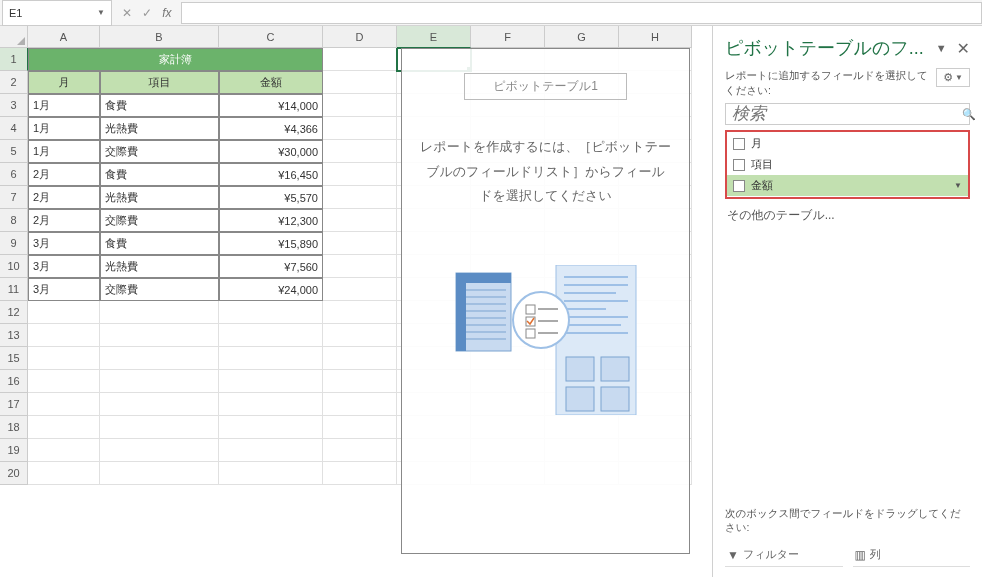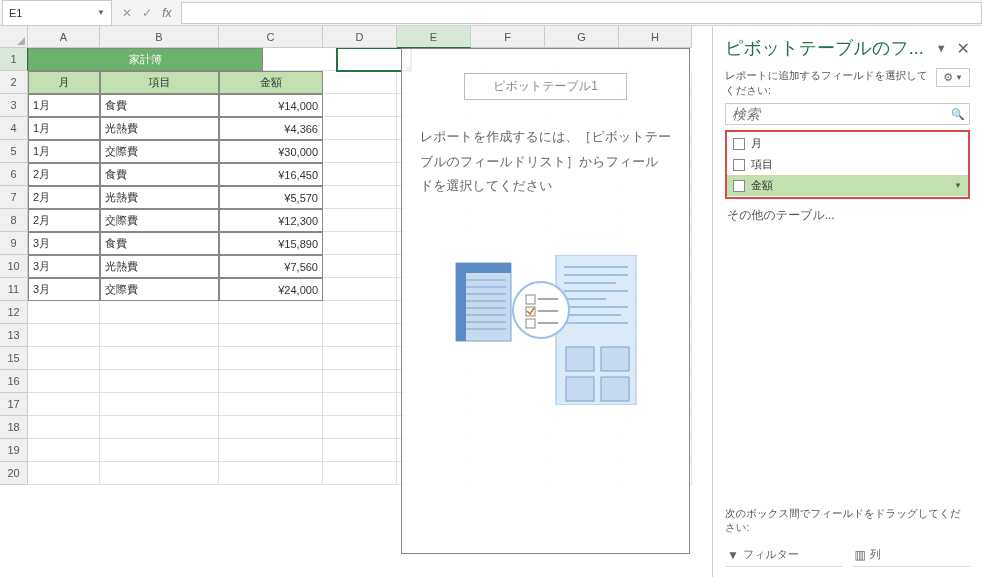--- a/index.html
+++ b/index.html
@@ -28,34 +28,34 @@
 .row-hdr.active{background:#d8e8d8;border-right:1px solid #217346}
 .cell{border-right:1px solid #e0e0e0;border-bottom:1px solid #e0e0e0;display:flex;align-items:center;padding:0 4px;background:#fff;overflow:hidden;white-space:nowrap}
 .cell.title-merge{background:#6bb36b;color:#fff;justify-content:center;border:1px solid #888}
 .cell.th{background:#c2e0b0;justify-content:center;border:1px solid #888}
 .cell.data{border:1px solid #888}
 .cell.num{justify-content:flex-end}
 .cell.active{outline:2px solid #217346;outline-offset:-1px;position:relative}
 .cell.active::after{content:"";position:absolute;right:-3px;bottom:-3px;width:6px;height:6px;background:#217346}
 
 .pivot-placeholder{position:absolute;left:401px;top:22px;width:289px;height:506px;border:1px solid #888;display:flex;flex-direction:column;align-items:center;padding:24px 18px;background:rgba(255,255,255,0.9)}
-.pivot-title-box{border:1px solid #bbb;padding:4px 28px;color:#888;font-size:12px;margin-bottom:25px}
-.pivot-msg{color:#666;font-size:13px;line-height:1.9;margin-bottom:56px}
+.pivot-title-box{border:1px solid #bbb;padding:4px 28px;color:#888;font-size:12px;margin-bottom:35px}
+.pivot-msg{text-align:center;color:#666;font-size:13px;line-height:1.9;margin-bottom:56px}
 .pivot-illus{width:200px;height:150px;position:relative}
 
 .pane{width:270px;border-left:1px solid #d0d0d0;background:#fff;display:flex;flex-direction:column;padding:10px 12px}
 .pane-hdr{display:flex;align-items:center;margin-bottom:8px}
 .pane-title{flex:1;font-size:18px;color:#217346}
 .pane-dd{font-size:11px;color:#666;margin-right:10px}
 .pane-close{font-size:16px;color:#666;cursor:pointer}
 .pane-sub{display:flex;align-items:flex-start;gap:6px;margin-bottom:6px}
 .pane-sub-text{flex:1;font-size:10.5px;color:#555;line-height:1.4}
 .gear-btn{border:1px solid #ccc;padding:2px 6px;display:flex;align-items:center;gap:2px;color:#666;font-size:11px}
 .search-wrap{display:flex;border:1px solid #ccc;height:22px;margin-bottom:5px}
-.search-in{flex:1;border:none;padding:0 6px;font-size:14px;outline:none;font-style:italic;color:#999}
+.search-in{flex:1;border:none;padding:0 6px;font-size:17px;outline:none;font-style:italic;color:#999}
 .search-ico{width:22px;display:flex;align-items:center;justify-content:center;color:#4a9}
 .field-list{border:2px solid #d84a4a;padding:1px 0;margin-bottom:4px}
 .field-item{display:flex;align-items:center;padding:3px 6px;gap:6px}
 .field-item.hl{background:#c2e0b0}
 .field-chk{width:12px;height:12px;border:1px solid #888;background:#fff}
 .field-dd{margin-left:auto;font-size:8px;color:#555}
 .other-tables{color:#555;padding:4px 2px;font-size:12px}
 .pane-spacer{flex:1}
 .drag-hint{font-size:10.5px;color:#555;margin:8px 0}
 .drop-zones{display:flex;gap:10px}
@@ -89,21 +89,21 @@
       <div class="col-hdr col-C">C</div>
       <div class="col-hdr col-D">D</div>
       <div class="col-hdr col-E">E</div>
       <div class="col-hdr col-F">F</div>
       <div class="col-hdr col-G">G</div>
       <div class="col-hdr col-H">H</div>
     </div>
     <div class="rows">
       <div class="row">
         <div class="row-hdr active">1</div>
-        <div class="cell title-merge" style="width:235px">家計簿</div>
+        <div class="cell title-merge" style="width:295px">家計簿</div>
         <div class="cell col-D"></div>
         <div class="cell col-E active"></div>
         <div class="cell col-F"></div>
         <div class="cell col-G"></div>
         <div class="cell col-H"></div>
       </div>
       <div class="row">
         <div class="row-hdr">2</div>
         <div class="cell th col-A">月</div>
         <div class="cell th col-B">項目</div>

